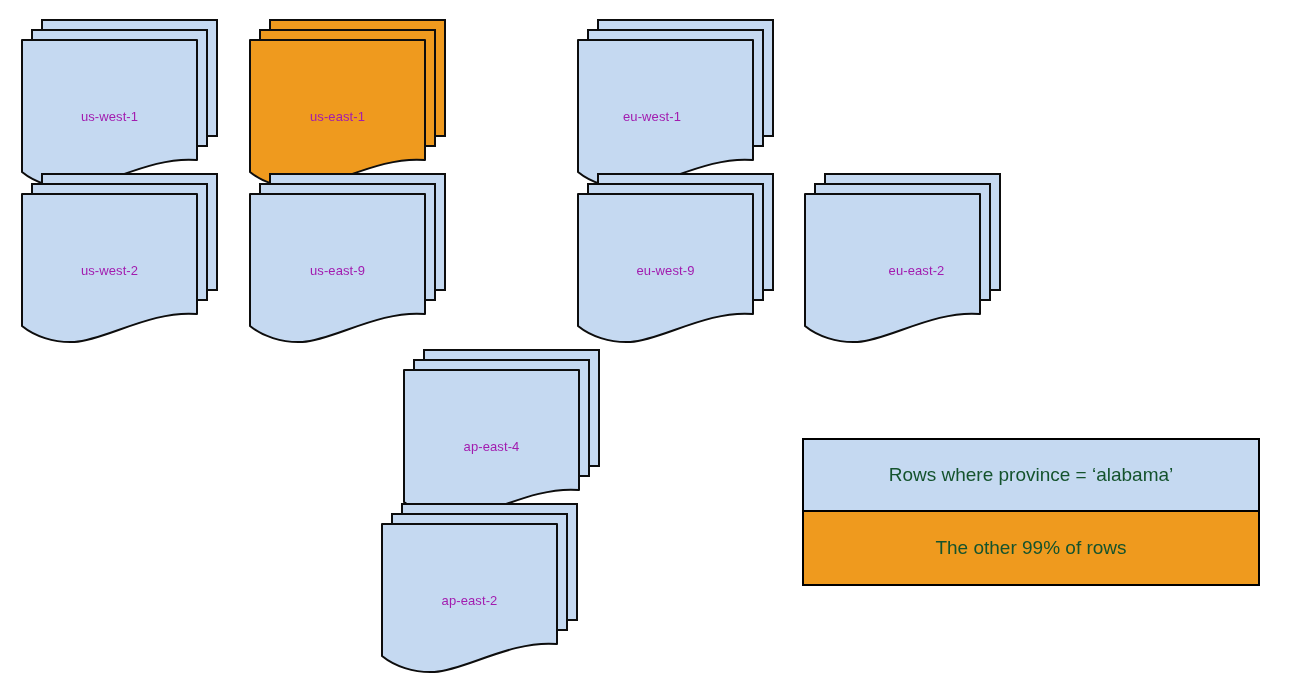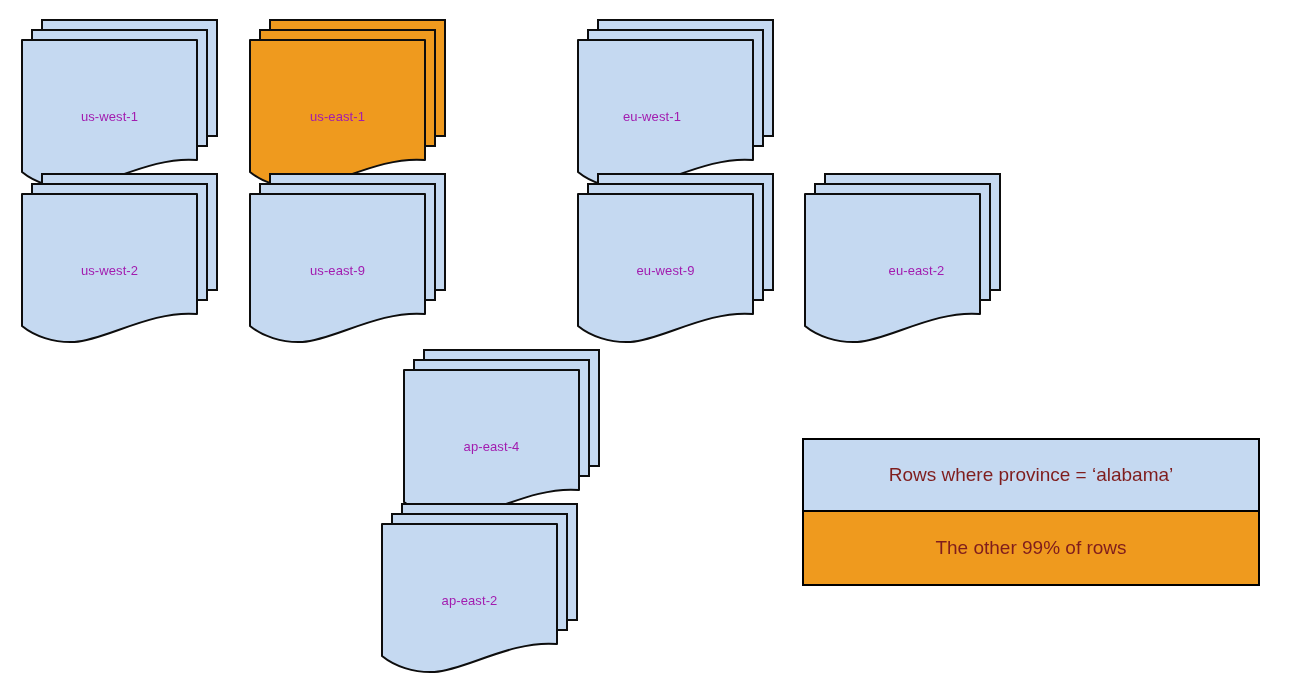--- a/index.html
+++ b/index.html
@@ -45,21 +45,21 @@
     box-sizing: border-box;
   }
   .legend-row {
     box-sizing: border-box;
     width: 100%;
     display: flex;
     align-items: center;
     justify-content: center;
     font-family: "Liberation Sans", sans-serif;
     font-size: 19px;
-    color: #7f1d1d;
+    color: #14532d;
     border: 2px solid #000000;
   }
   .legend-row + .legend-row {
     border-top: none;
   }
   .legend-row-text {
     display: block;
     white-space: nowrap;
   }
 </style>

